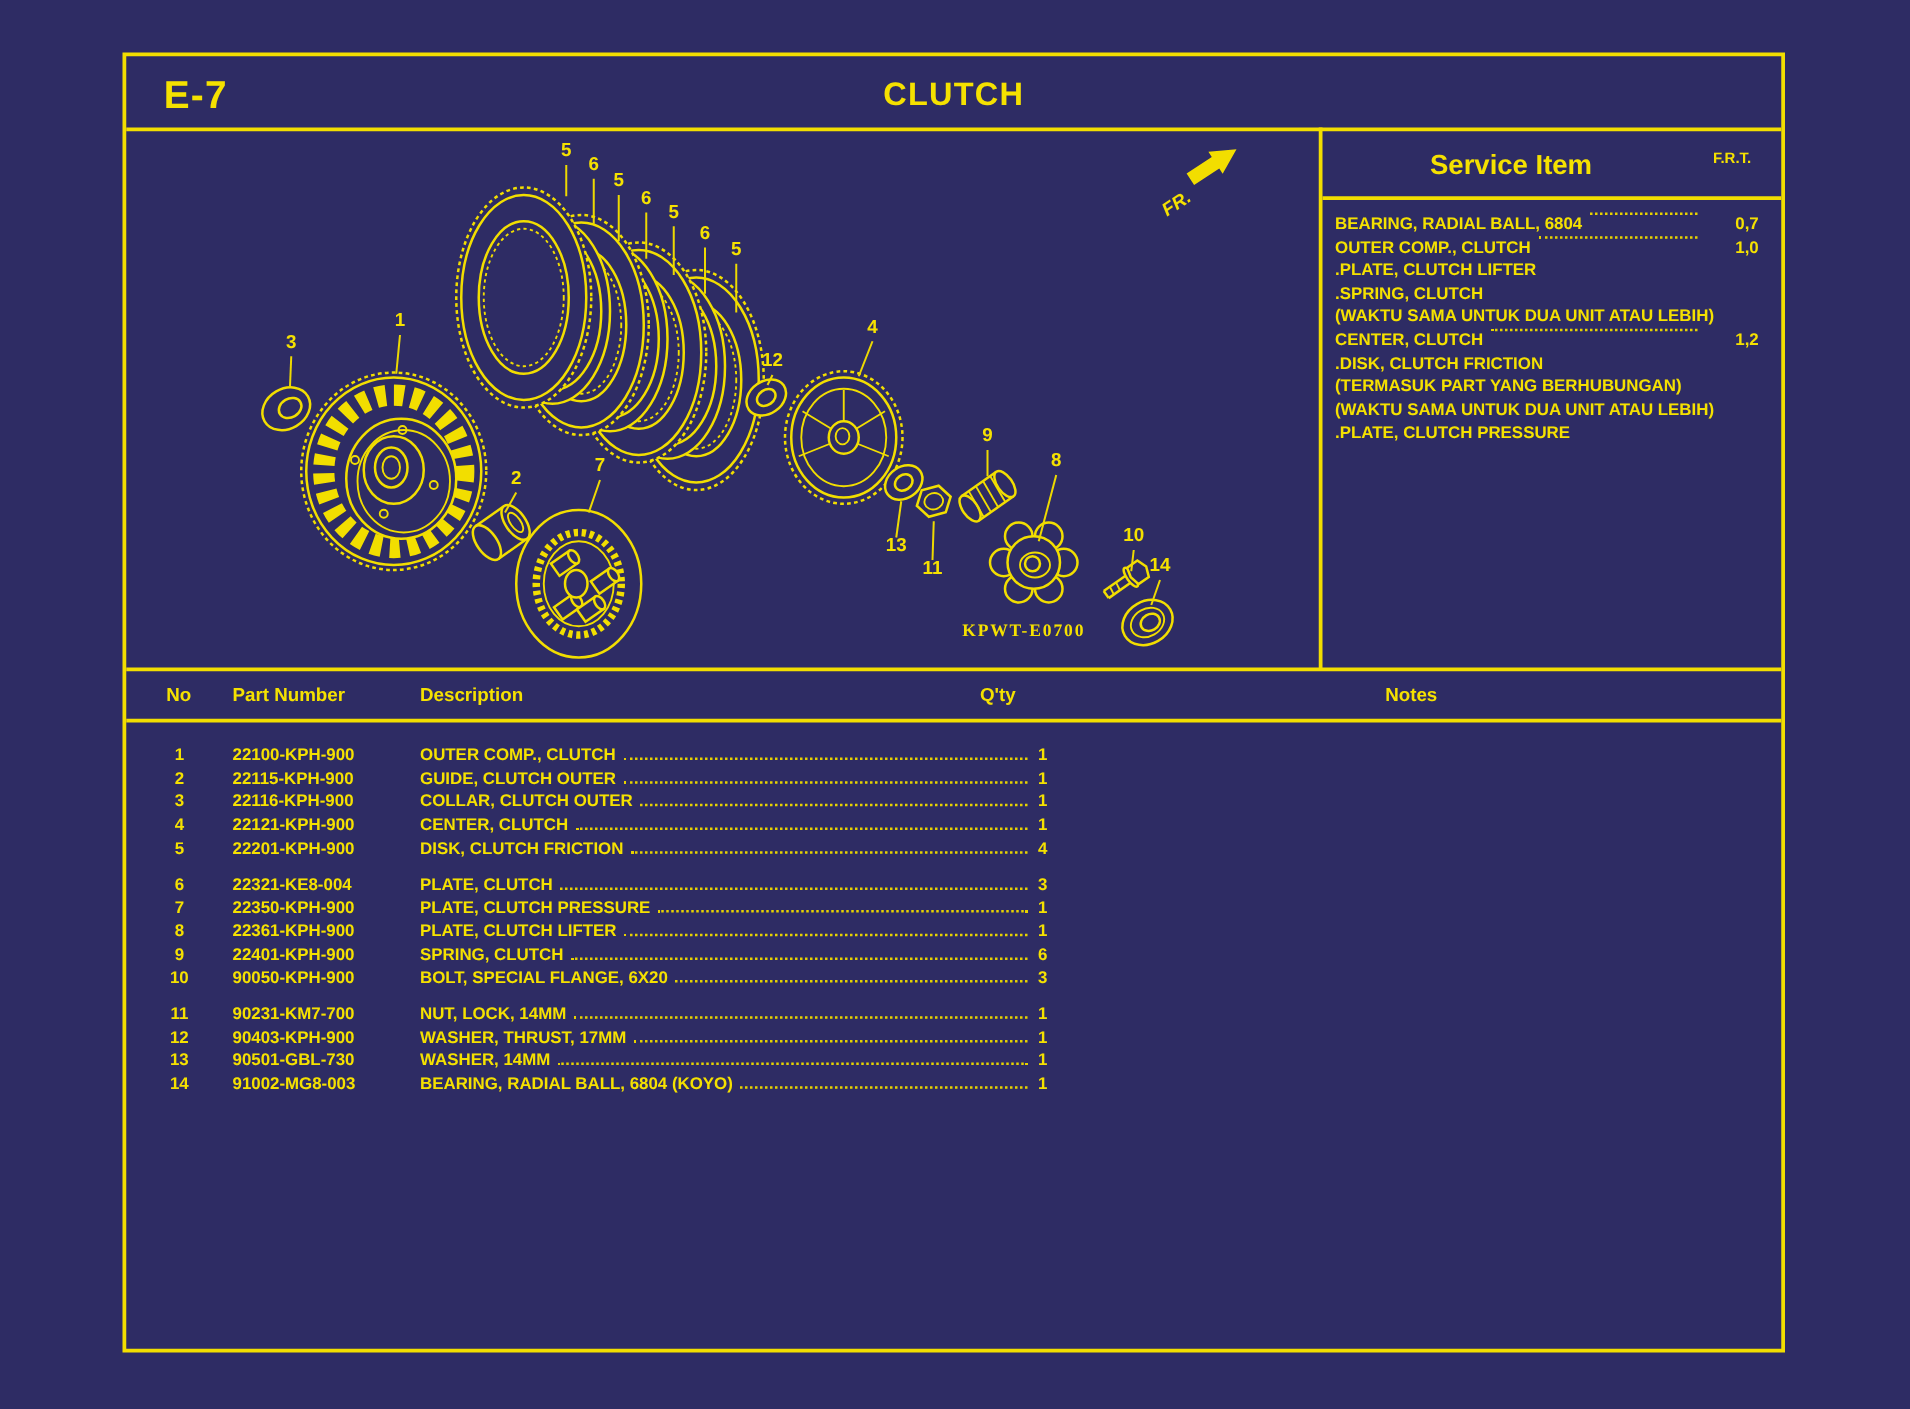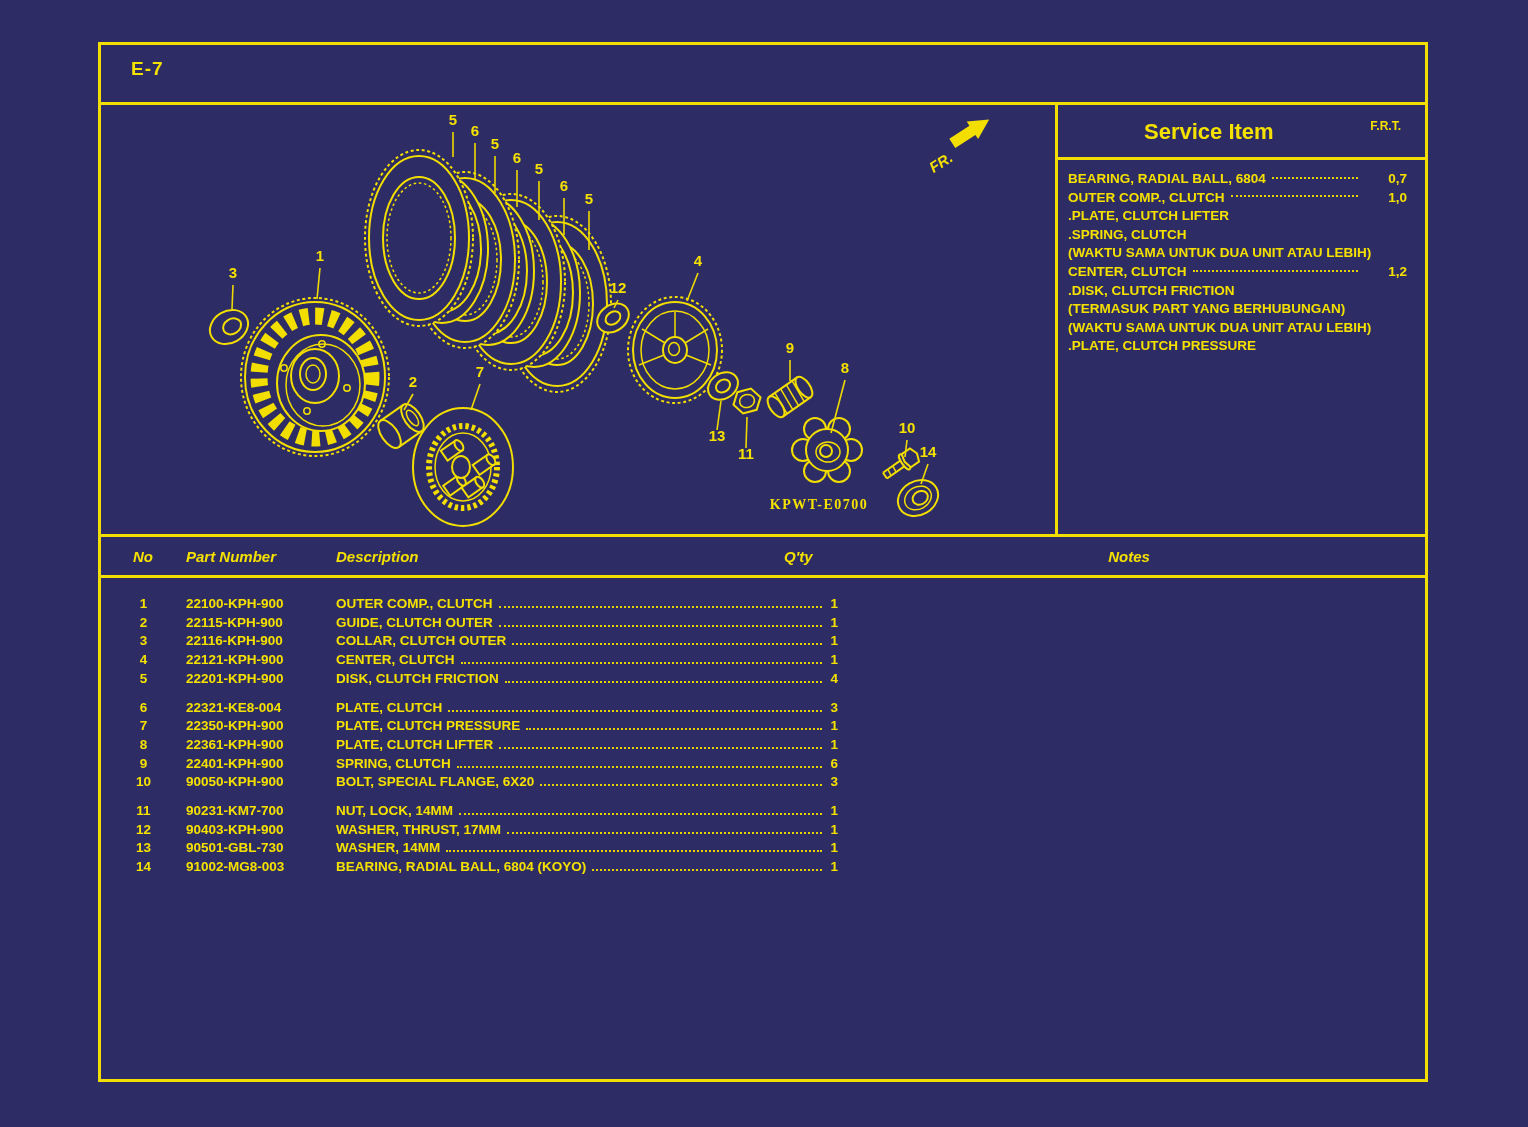--- a/index.html
+++ b/index.html
@@ -8,44 +8,44 @@
     background:#2e2c64;
     font-family:"Liberation Sans", sans-serif;
     color:#f5e100;
   }
   .frame{
     position:absolute;left:98px;top:42px;width:1330px;height:1040px;
     border:3px solid #f2de00;box-sizing:border-box;background:#2e2c64;
   }
   
   .title-bar{position:absolute;left:0;top:0;right:0;height:57px;border-bottom:3px solid #f2de00;}
-  .page-code{position:absolute;left:30px;top:13px;font-size:19px;font-weight:bold;letter-spacing:1px;}
+  .page-code{position:absolute;left:30px;top:13px;font-size:31px;font-weight:bold;letter-spacing:1px;}
   .page-title{position:absolute;left:0;right:0;top:15px;text-align:center;font-size:26px;font-weight:600;letter-spacing:1px;}
   
   .diagram{position:absolute;left:0;top:60px;width:954px;height:431px;}
   .diagram svg{position:absolute;left:0;top:0;}
   .ln{stroke:#f2de00;stroke-width:2;fill:none;}
   .lnthin{stroke:#f2de00;stroke-width:1.5;fill:none;}
   .fillbg{fill:#2e2c64;}
   .callout-line{stroke:#eeda00;stroke-width:1.6;}
   .callout-text{fill:#f5e100;font-family:"Liberation Sans",sans-serif;font-size:15px;font-weight:bold;text-anchor:middle;}
   .diagram-code{fill:#f5e100;font-family:"Liberation Serif",serif;font-size:14px;font-weight:bold;letter-spacing:1.5px;text-anchor:middle;}
   .fr-text{fill:#f5e100;font-family:"Liberation Sans",sans-serif;font-size:15px;font-weight:bold;font-style:italic;}
   .arrow-fill{fill:#f2de00;}
   
   .service-panel{position:absolute;left:954px;top:57px;right:0;height:434px;border-left:3px solid #f2de00;box-sizing:border-box;}
   .service-header{position:relative;height:55px;border-bottom:3px solid #f2de00;}
   .service-title{position:absolute;left:86px;top:17px;font-size:22px;font-weight:bold;}
   .service-frt{position:absolute;right:24px;top:17px;font-size:12px;font-weight:bold;}
   .service-list{padding:10px 18px 0 10px;}
-  .service-row{display:flex;align-items:center;font-size:13.5px;font-weight:bold;line-height:18.6px;white-space:nowrap;}
+  .service-row{display:flex;align-items:flex-start;font-size:13.5px;font-weight:bold;line-height:18.6px;white-space:nowrap;}
   .service-row .dots{flex:1 1 auto;border-bottom:2px dotted #e6d200;margin:0 4px 3px 6px;min-width:12px;}
   .service-row .value{flex:0 0 auto;margin-left:26px;}
   
-  .table-header{position:absolute;left:0;top:489px;right:0;height:44px;border-top:3px solid #f2de00;border-bottom:3px solid #f2de00;box-sizing:border-box;font-weight:bold;font-size:15px;font-style:italic;}
+  .table-header{position:absolute;left:0;top:489px;right:0;height:44px;border-top:3px solid #f2de00;border-bottom:3px solid #f2de00;box-sizing:border-box;font-weight:bold;font-size:15px;}
   .table-header span{position:absolute;top:11px;}
   .th-no{left:20px;width:44px;text-align:center;}
   .th-part{left:85px;}
   .th-desc{left:235px;}
   .th-qty{left:683px;width:74px;text-align:left;}
   .th-notes{left:952px;width:152px;text-align:center;}
   .table-body{position:absolute;left:0;top:533px;right:0;bottom:0;padding-top:17px;}
   .t-group{margin-bottom:10px;}
   .t-row{display:grid;grid-template-columns:85px 150px 502px;font-size:13.5px;font-weight:bold;line-height:18.7px;white-space:nowrap;}
   .t-no{text-align:center;}
@@ -53,20 +53,21 @@
   .t-desc .dots{flex:1 1 auto;border-bottom:2px dotted #e6d200;margin:0 6px 3px 6px;min-width:12px;}
   .t-qty{flex:0 0 auto;min-width:10px;text-align:right;}
 </style>
 </head>
 <body>
 
 <div class="frame">
 
   <div class="title-bar">
     <span class="page-code">E-7</span>
+    <div class="page-title">CLUTCH</div>
   </div>
 
   <div class="diagram">
     <svg id="diagram-svg" width="954" height="431" viewBox="0 0 954 431">
 
       <g>
 
         <g transform="translate(456,199)">
             <ellipse rx="54" ry="88" class="ln fillbg" stroke-width="6" stroke-dasharray="3,2.6"></ellipse>
             <ellipse rx="50" ry="82" class="ln fillbg"></ellipse>

